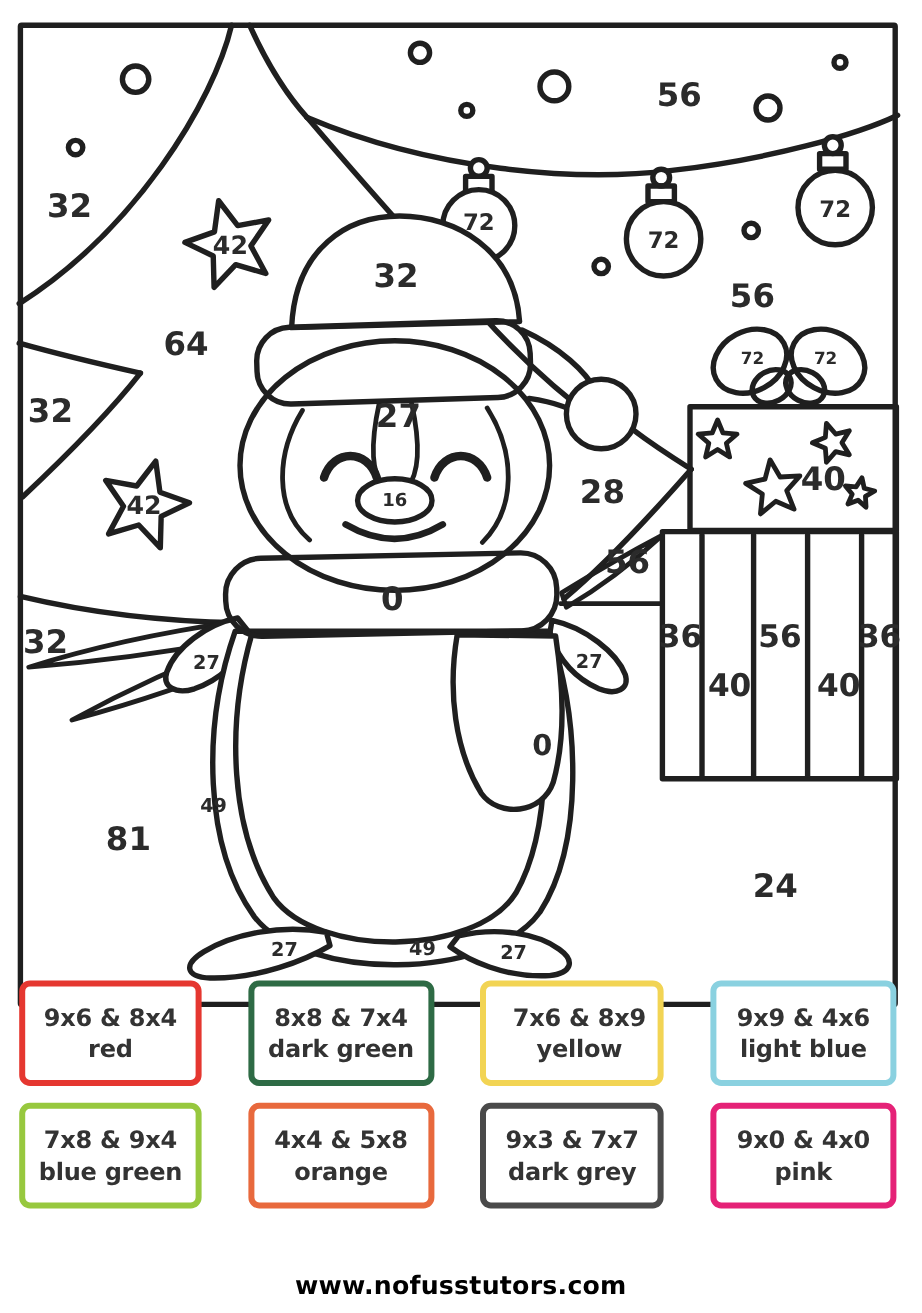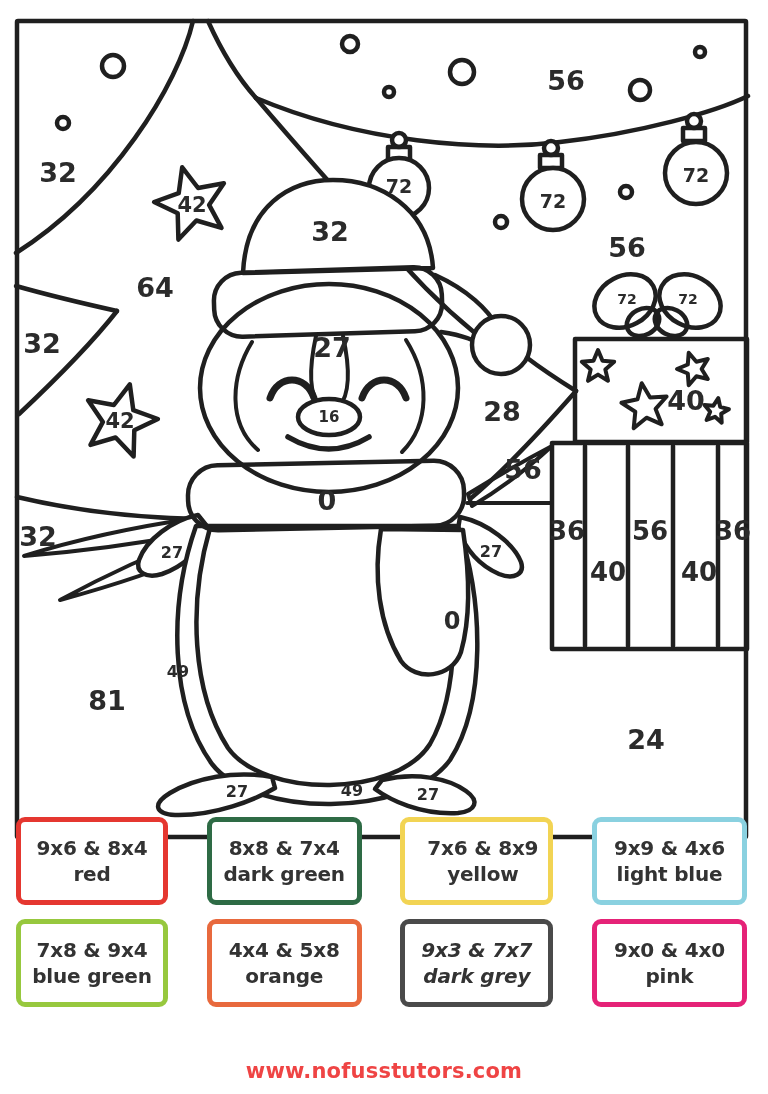--- a/index.html
+++ b/index.html
@@ -27,21 +27,21 @@
     box-sizing:border-box;height:88px;background:#fff;
     border:5px solid #999;border-radius:9px;
     display:flex;flex-direction:column;align-items:center;justify-content:center;
   }
   .legend-problems,.legend-color{
     font-weight:700;font-size:20px;line-height:1.32;color:#333;text-align:center;
     letter-spacing:-0.2px;white-space:nowrap;
   }
   .footer{
     position:absolute;left:0;top:1059px;width:768px;text-align:center;
-    font-weight:700;font-size:21px;color:#ef4444;letter-spacing:0.2px;
+    font-weight:700;font-size:21px;color:#000000;letter-spacing:0.2px;
   }
 </style>
 </head>
 <body>
 
 <div class="canvas">
 
   <svg class="scene" width="768" height="1094" viewBox="0 0 768 1094">
 
     <rect class="box thick" x="17" y="21" width="729" height="816" rx="1"></rect>
@@ -201,21 +201,21 @@
         <div class="legend-color">light blue</div>
       </div>
       <div class="legend-box" style="border-color: rgb(151, 200, 62);">
         <div class="legend-problems">7x8 &amp; 9x4</div>
         <div class="legend-color">blue green</div>
       </div>
       <div class="legend-box" style="border-color: rgb(232, 105, 61);">
         <div class="legend-problems">4x4 &amp; 5x8</div>
         <div class="legend-color">orange</div>
       </div>
-      <div class="legend-box" style="border-color: rgb(74, 74, 74); font-style: italic;">
+      <div class="legend-box" style="border-color: rgb(74, 74, 74);">
         <div class="legend-problems">9x3 &amp; 7x7</div>
         <div class="legend-color">dark grey</div>
       </div>
       <div class="legend-box" style="border-color: rgb(229, 34, 119);">
         <div class="legend-problems">9x0 &amp; 4x0</div>
         <div class="legend-color">pink</div>
       </div>
     </div>
 
   <div class="footer">www.nofusstutors.com</div>

